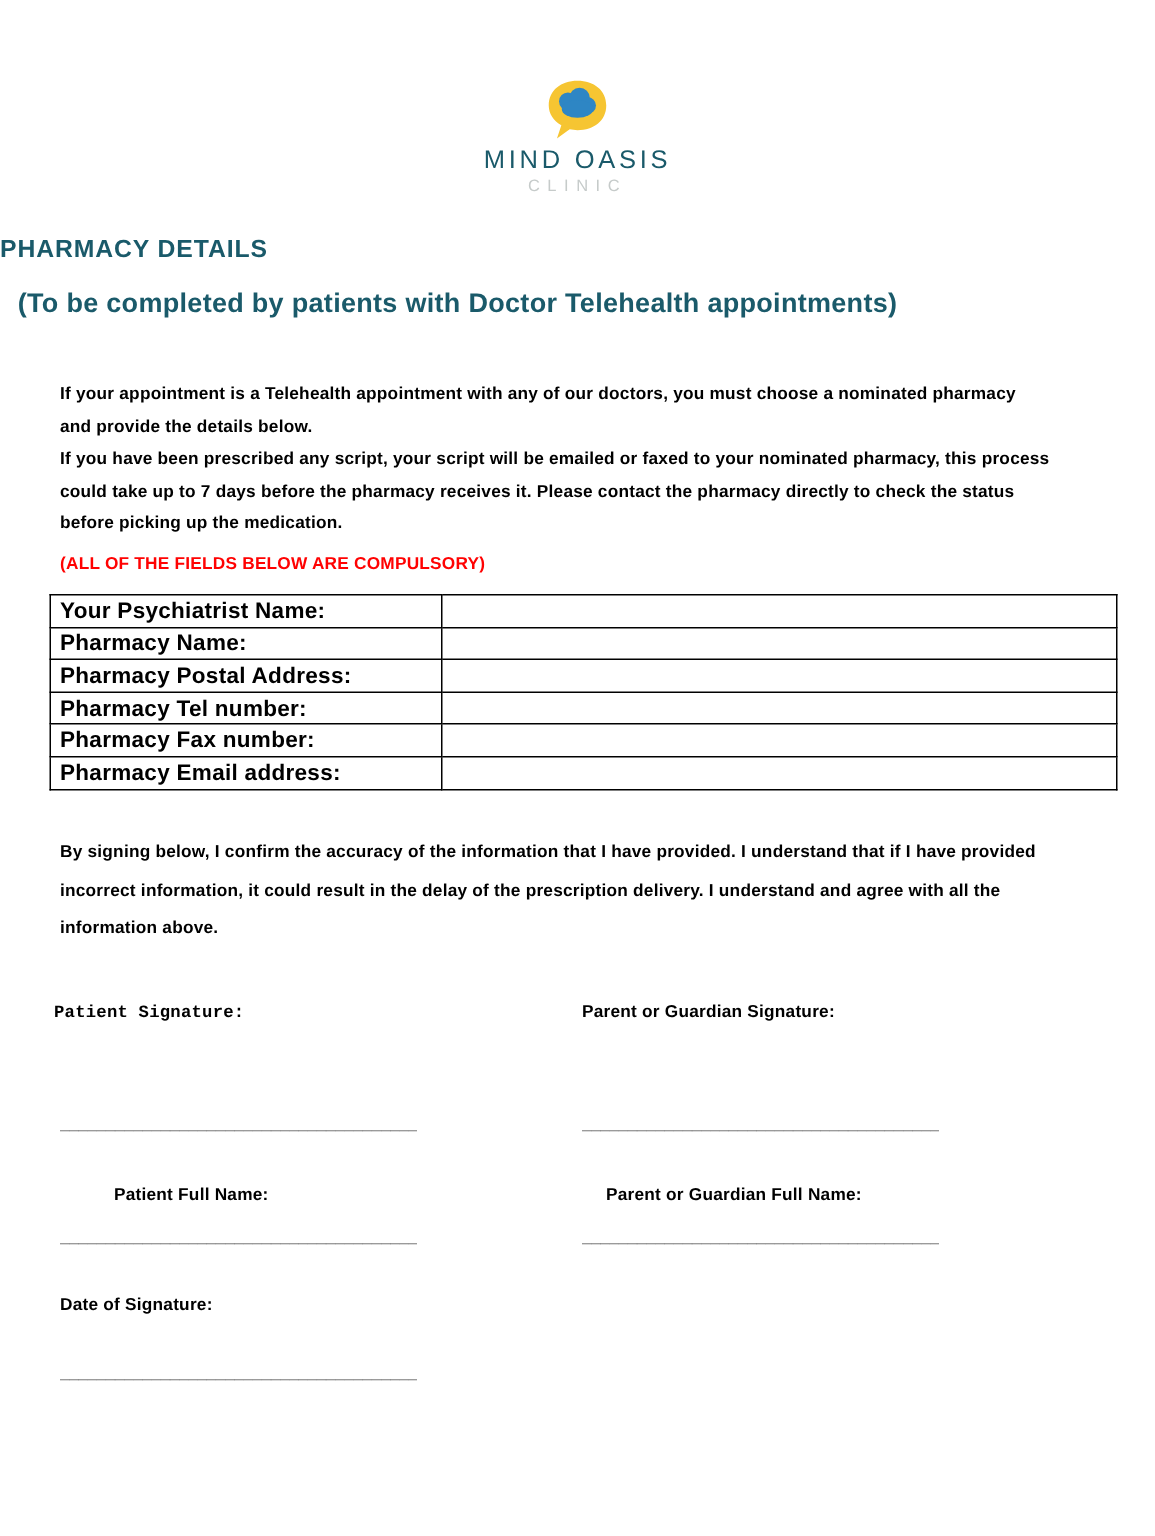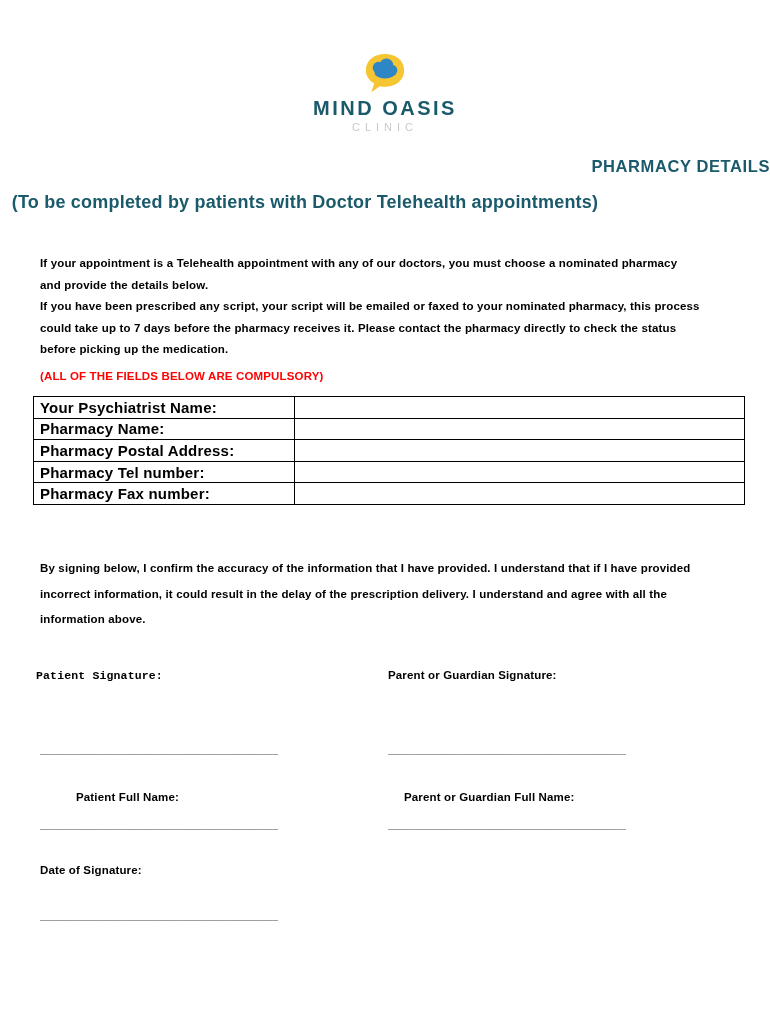--- a/index.html
+++ b/index.html
@@ -4,26 +4,26 @@
 <style>
   html,body { margin:0; padding:0; }
   .page {
     position:relative; width:770px; height:1024px; background:#ffffff;
     font-family:"Liberation Sans", sans-serif; color:#000; overflow:hidden;
   }
 
   
   .logo { position:absolute; top:53px; left:0; right:0; text-align:center; }
   .logo-icon { display:block; margin:0 auto 2px auto; width:44px; height:42px; }
-  .logo-name { display:block; font-size:20px; font-weight:700; letter-spacing:2.5px; color:var(--teal); }
+  .logo-name { display:block; font-size:17px; font-weight:400; letter-spacing:2.5px; color:var(--teal); }
   .logo-clinic { display:block; font-size:11px; font-weight:400; letter-spacing:5px; color:var(--lightgray); margin-top:1px; }
 
   
   .doc-title {
-    position:absolute; top:157px; left:0; width:770px; text-align:right;
+    position:absolute; top:157px; left:0; width:770px; text-align:left;
     font-size:16.5px; font-weight:700; color:var(--teal); letter-spacing:0.6px;
   }
   .doc-subtitle {
     position:absolute; top:192px; left:0; width:610px; text-align:center;
     font-size:18px; font-weight:700; color:var(--teal); letter-spacing:0.2px;
   }
 
   
   .para {
     position:absolute; left:40px; width:660px;
@@ -95,20 +95,24 @@
         <td class="val"></td>
       </tr>
       <tr>
         <td class="lbl">Pharmacy Tel number:</td>
         <td class="val"></td>
       </tr>
       <tr>
         <td class="lbl">Pharmacy Fax number:</td>
         <td class="val"></td>
       </tr>
+      <tr>
+        <td class="lbl">Pharmacy Email address:</td>
+        <td class="val"></td>
+      </tr>
     </tbody>
   </table>
 
   <div class="para para-consent">By signing below, I confirm the accuracy of the information that I have provided. I understand that if I have provided incorrect information, it could result in the delay of the prescription delivery. I understand and agree with all the information above.</div>
 
   <div class="sig-label" style="top:669px; left:36px;font-family:Liberation Mono, monospace;">Patient Signature:</div>
   <div class="sig-label" style="top:669px; left:388px;">Parent or Guardian Signature:</div>
 
   <div class="fill-line" style="top:742px; left:40px;">________________________________________________</div>
   <div class="fill-line" style="top:742px; left:388px;">________________________________________________</div>

